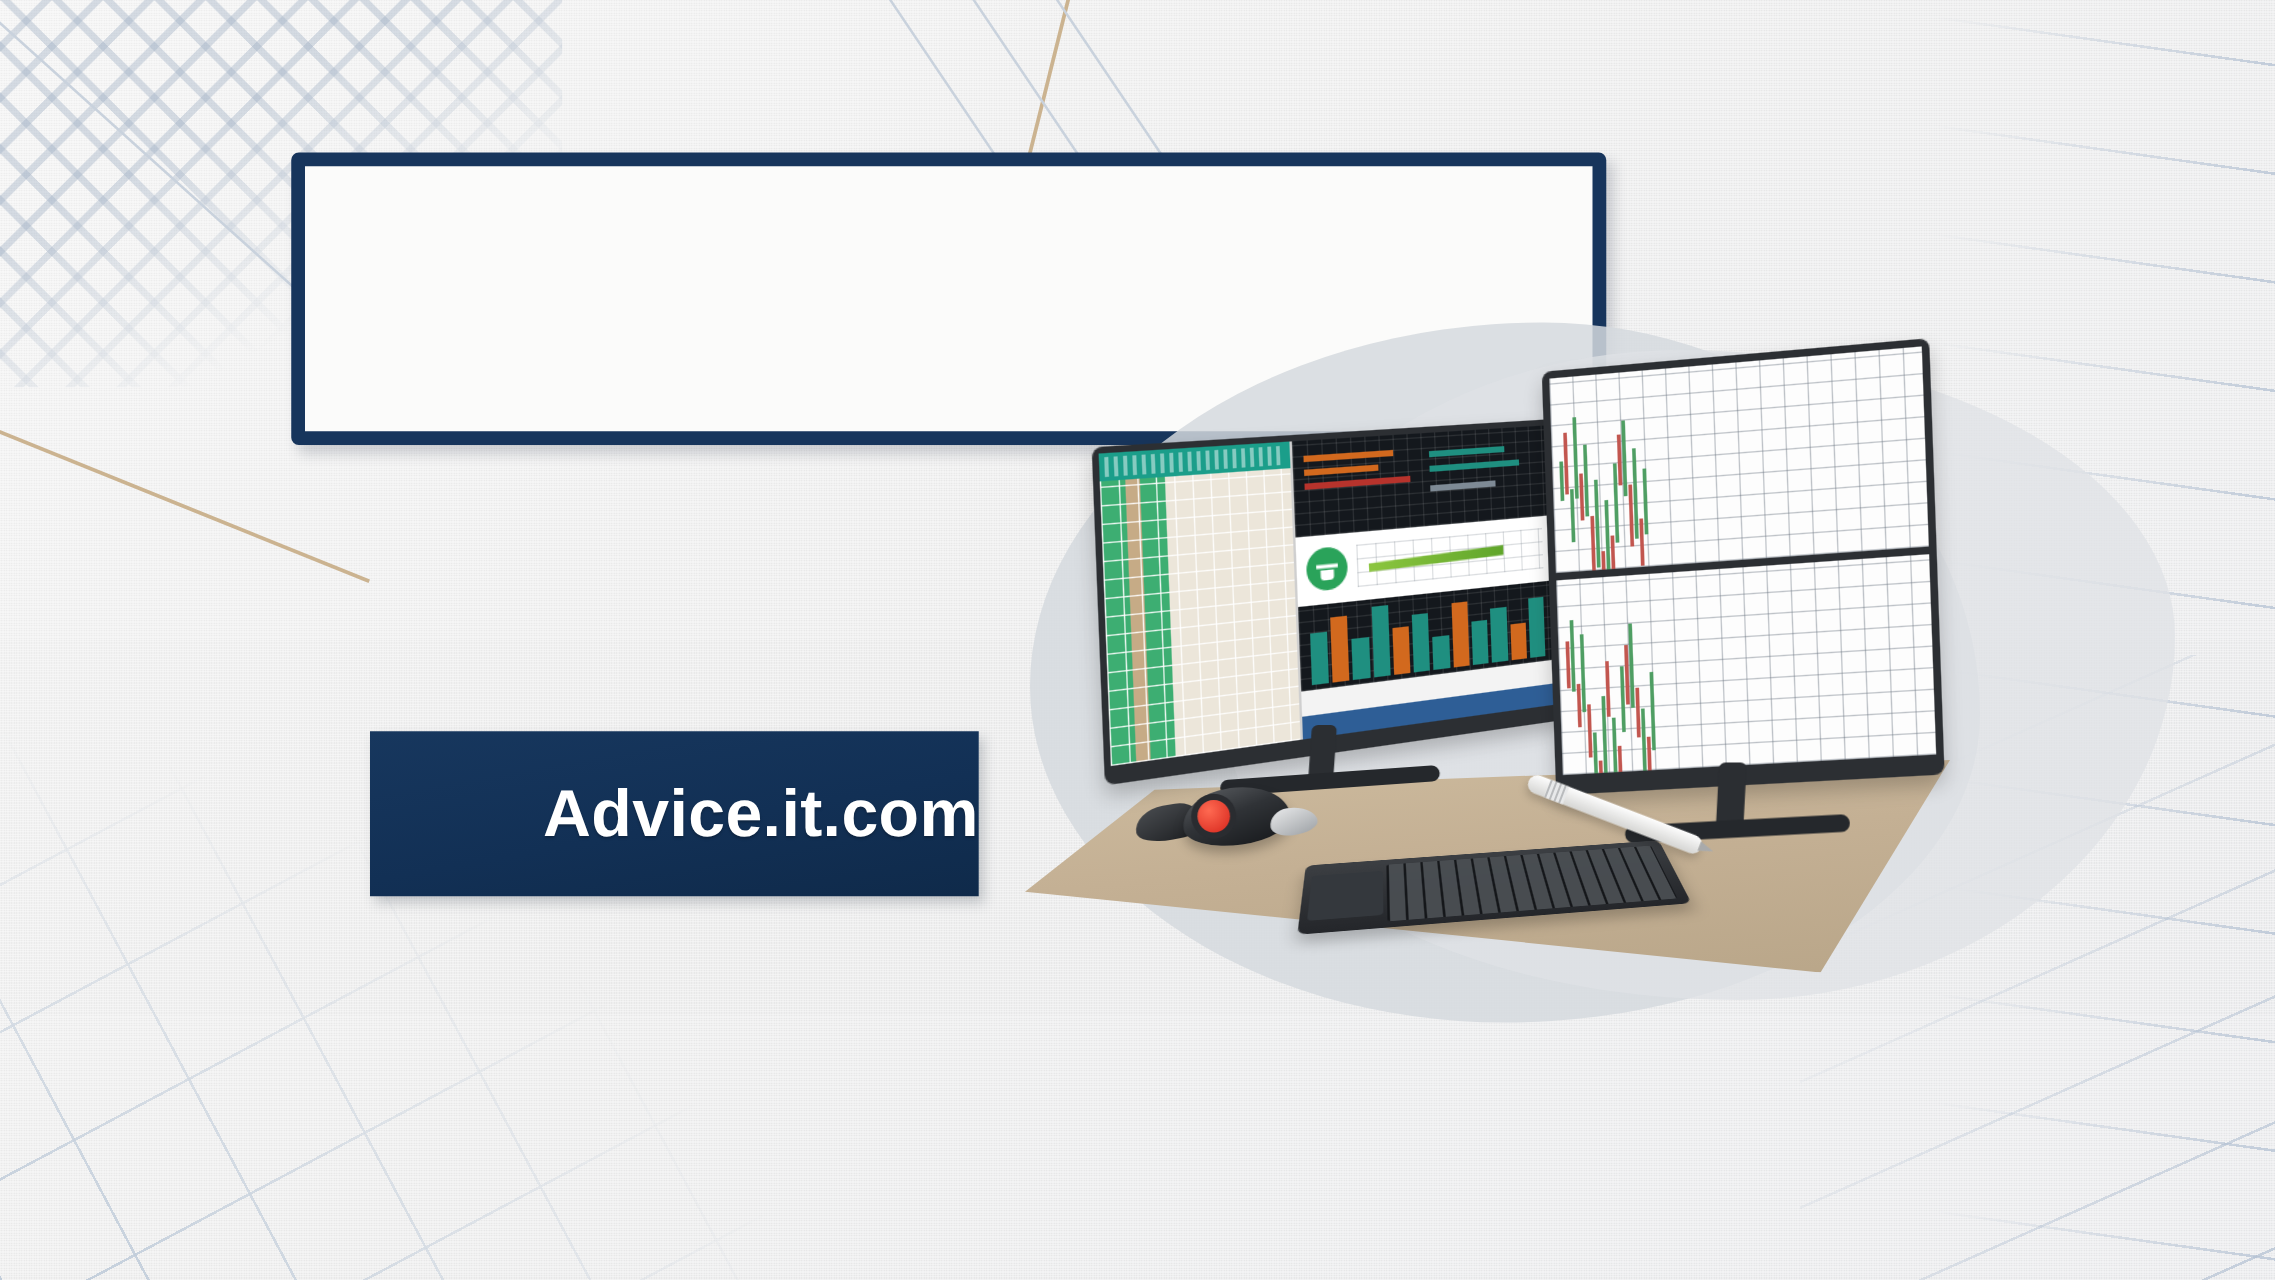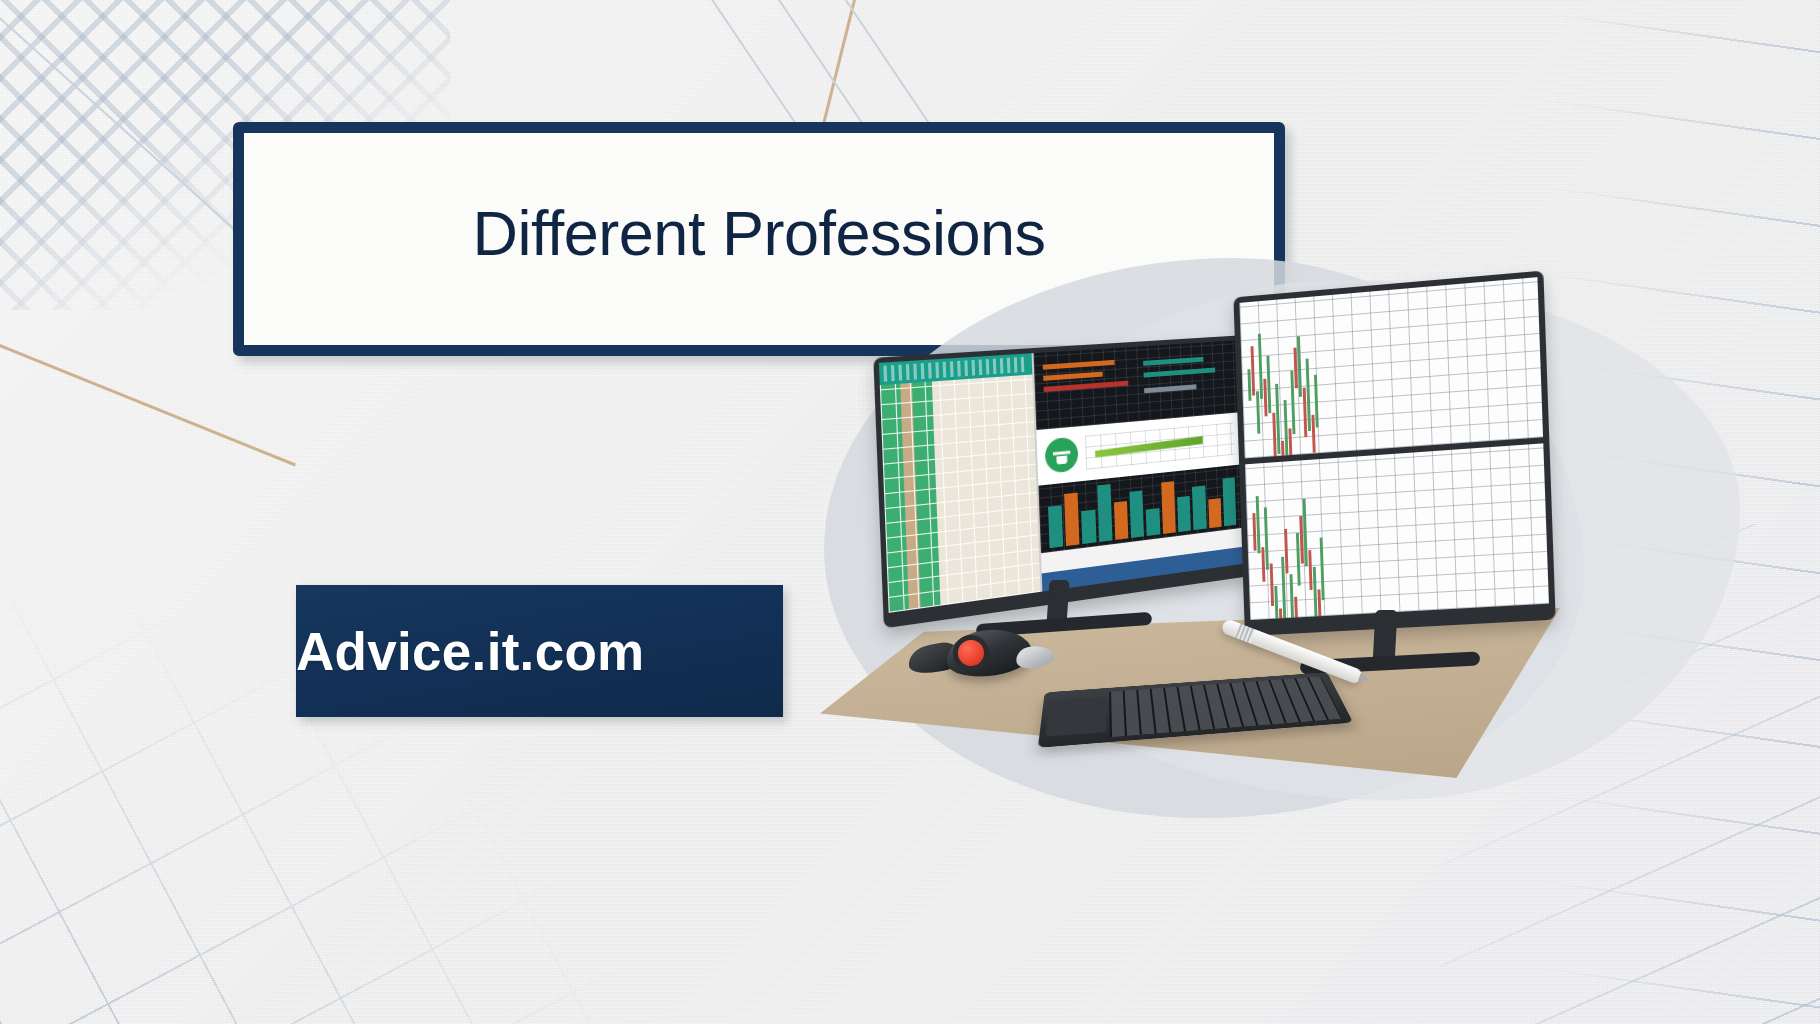--- a/index.html
+++ b/index.html
@@ -114,21 +114,21 @@
 
   
   .brand-badge {
     position: absolute;
     left: 296px; top: 585px;
     width: 487px; height: 132px;
     background: linear-gradient(170deg, #17375e 0%, #123055 55%, #0f2a4a 100%);
     box-shadow: 4px 5px 9px rgba(60,70,85,.25);
     display: flex;
     align-items: center;
-    justify-content: flex-start;
+    justify-content: flex-end;
   }
   .brand-text {
     color: #ffffff;
     font-size: 53px;
     font-weight: 700;
     letter-spacing: .3px;
     text-shadow: 0 1px 2px rgba(0,0,0,.25);
   }
 
   
@@ -402,21 +402,20 @@
   <div class="line" style="left:700px; top:-20px; width:240px; height:2px; transform:rotate(56deg);"></div>
   <div class="line" style="left:760px; top:-30px; width:230px; height:2px; transform:rotate(56deg);"></div>
   <div class="line" style="left:820px; top:-40px; width:220px; height:2px; transform:rotate(56deg);"></div>
 
   <div class="lattice"></div>
   <div class="sweeps"></div>
   <div class="sweeps2"></div>
 
   <div class="title-card">
     <div class="title-text">
-      <span class="l2">Different Professions</span>
     </div>
   </div>
 
   <div class="brand-badge">
     <span class="brand-text">Advice.it.com</span>
   </div>
 
   <div class="scene">
     <div class="scene-blob"></div>
     <div class="scene-blob2"></div>

